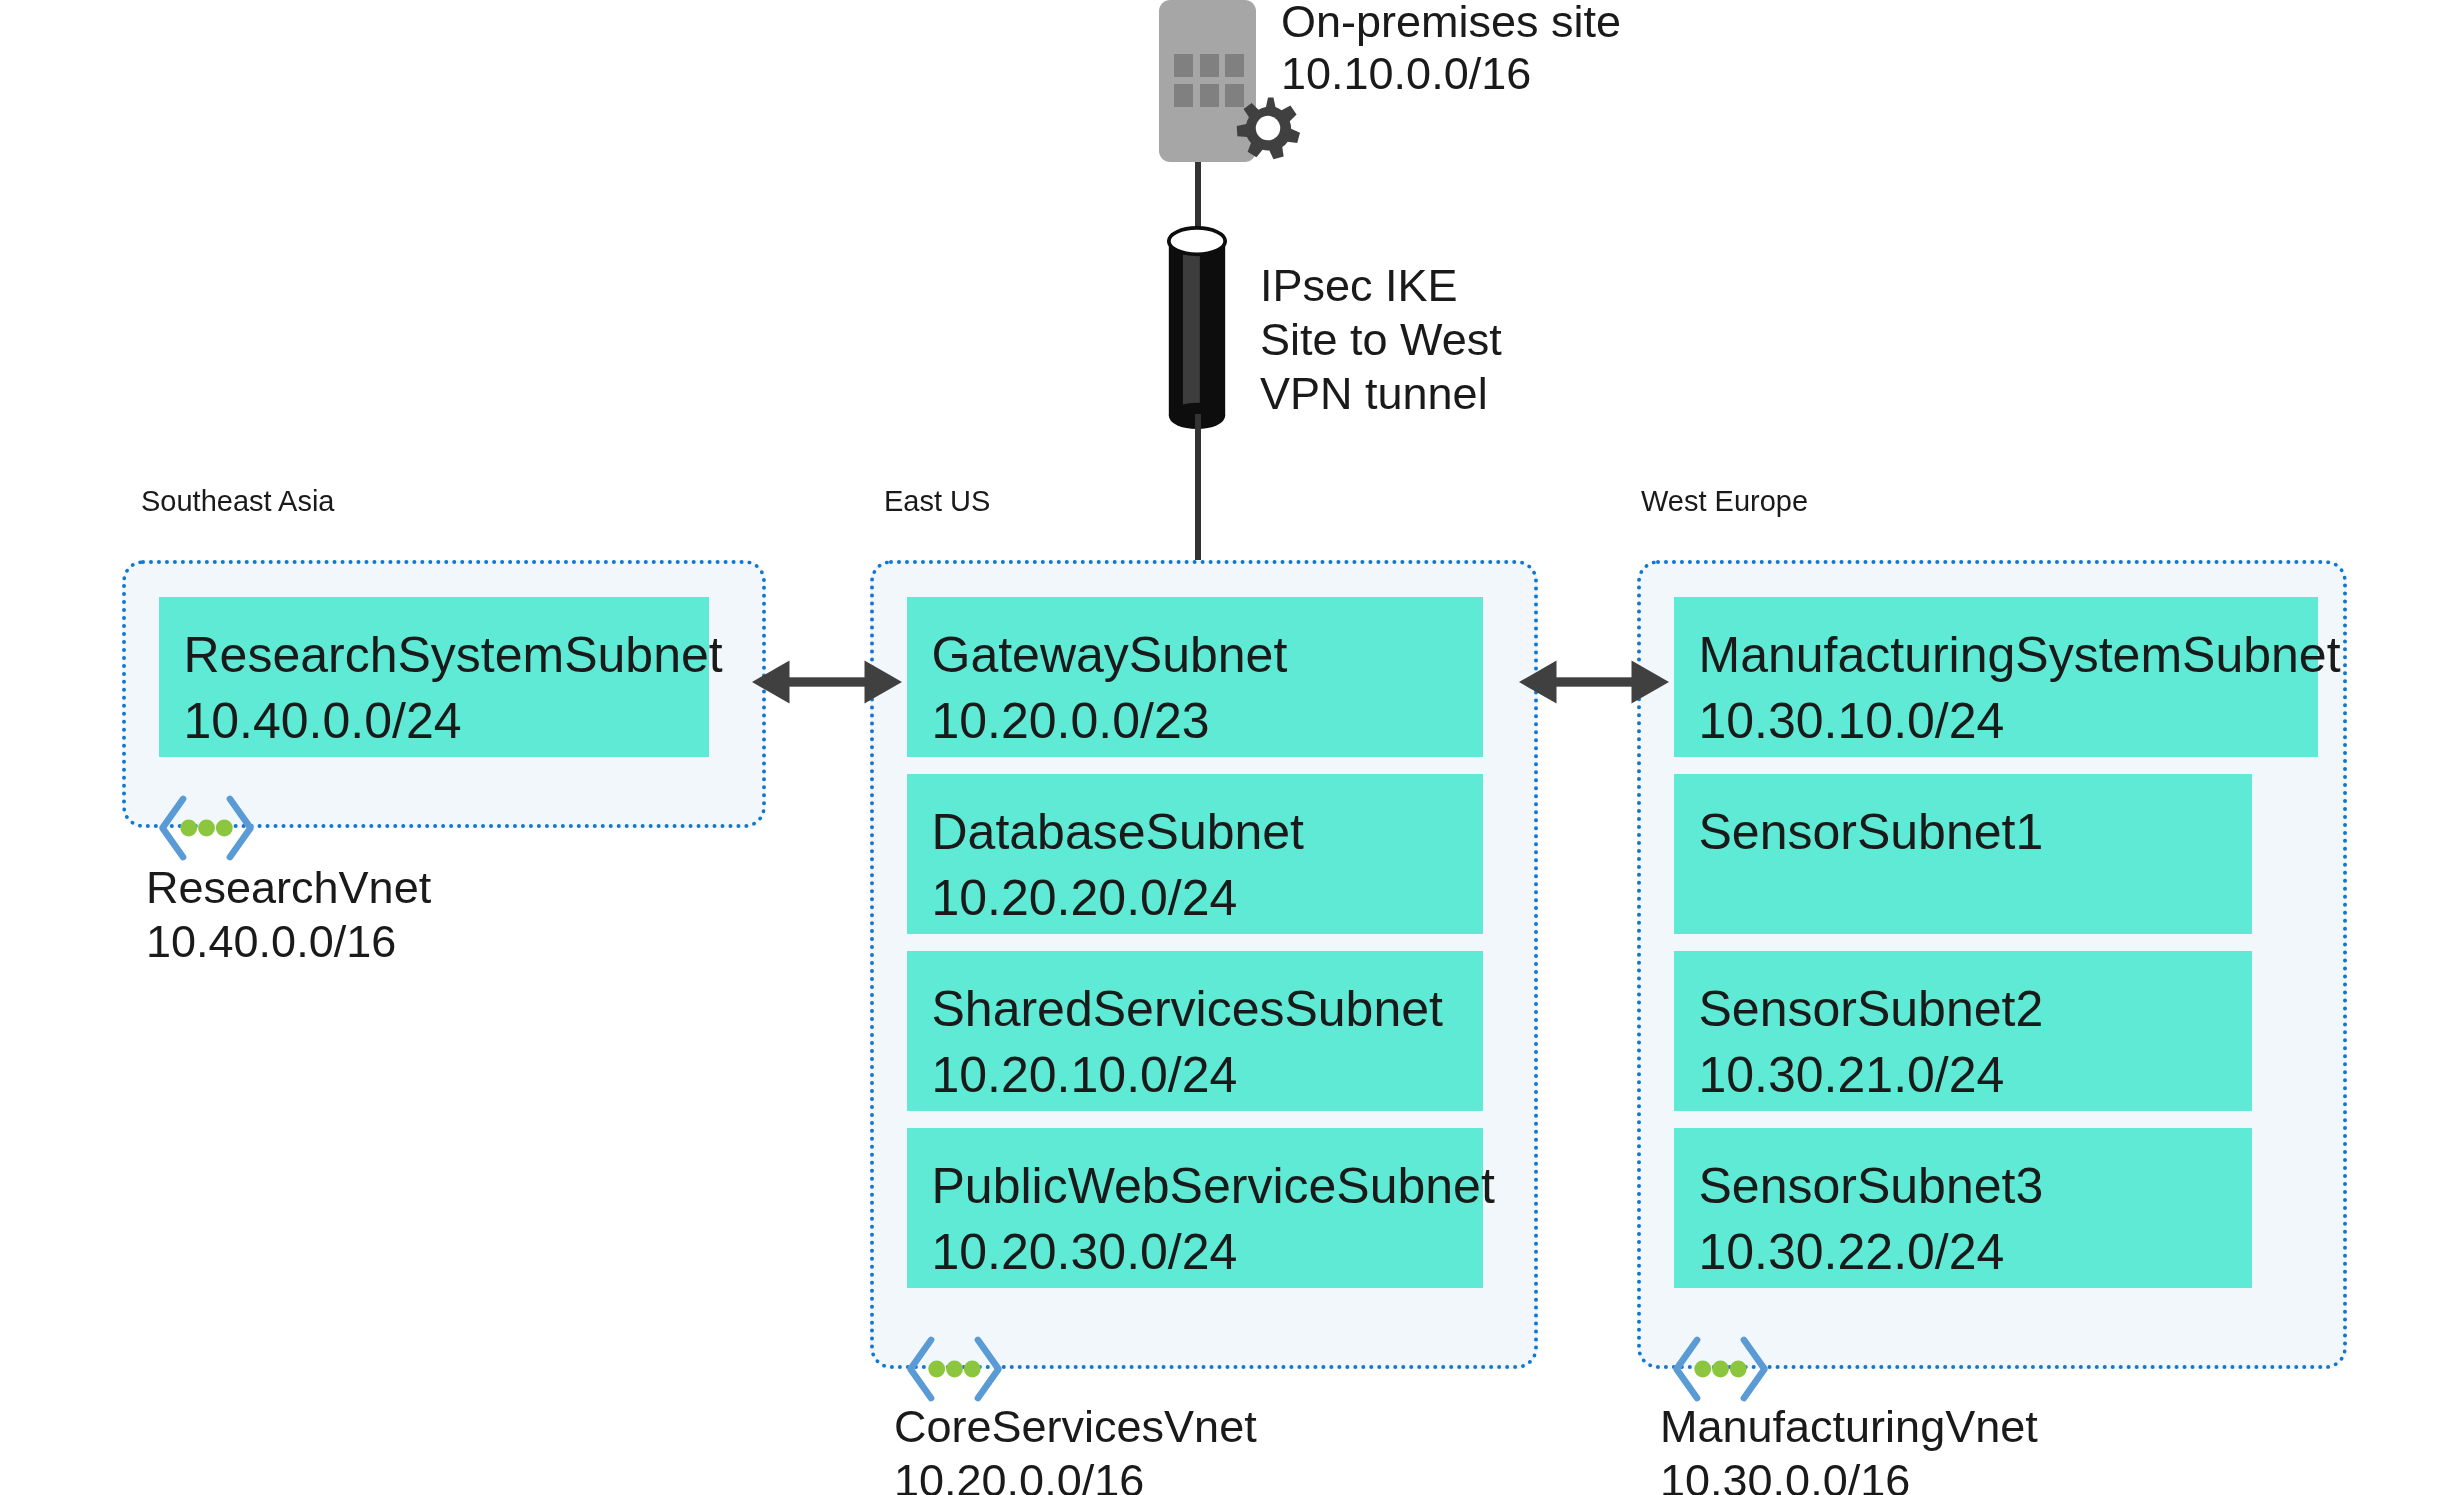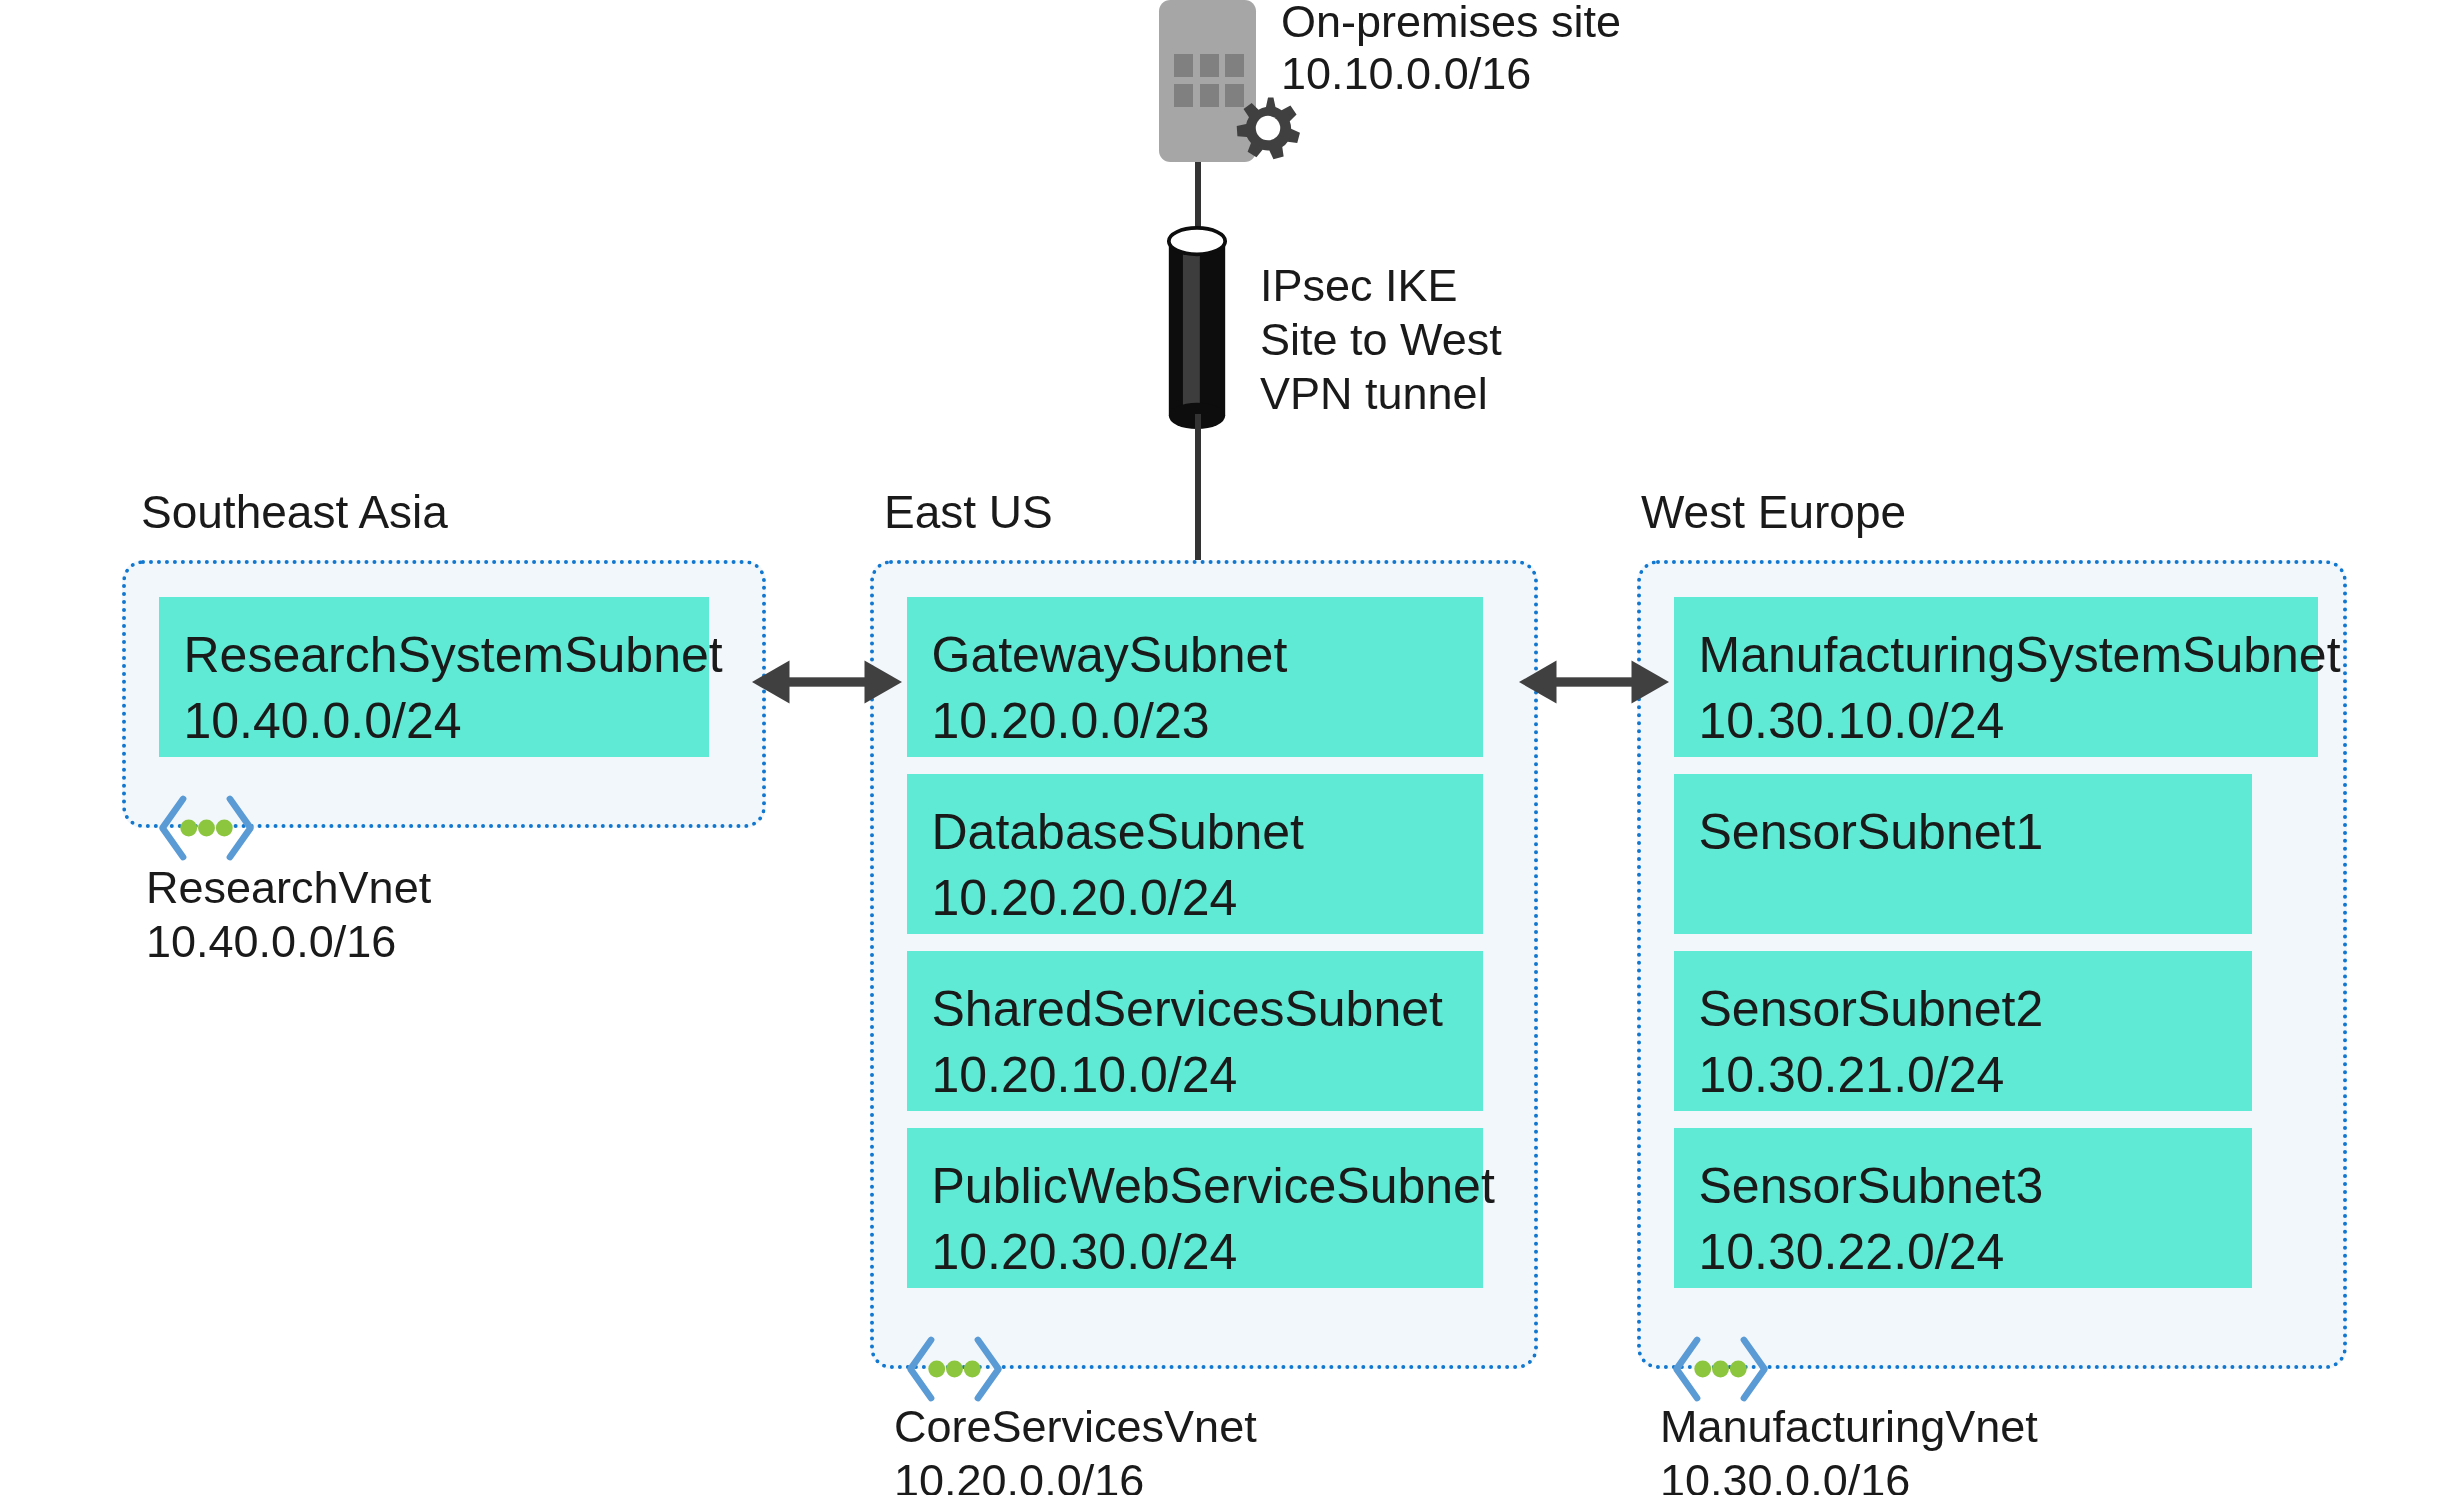--- a/index.html
+++ b/index.html
@@ -98,21 +98,21 @@
     top: 259px;
     font-size: 45px;
     line-height: 1.2;
     color: #1a1a1a;
     white-space: nowrap;
   }
 
   
   .region-label {
     position: absolute;
-    font-size: 46px;
+    font-size: 29px;
     color: #1a1a1a;
     white-space: nowrap;
   }
   #region-label-0 { left: 141px;  top: 485px; }
   #region-label-1 { left: 884px;  top: 485px; }
   #region-label-2 { left: 1641px; top: 485px; }
 
   
   .vnet-box {
     position: absolute;

